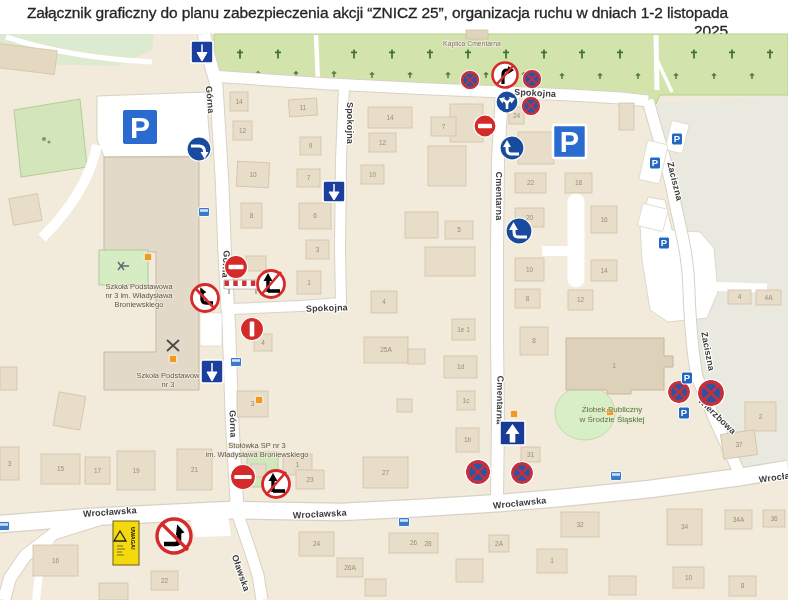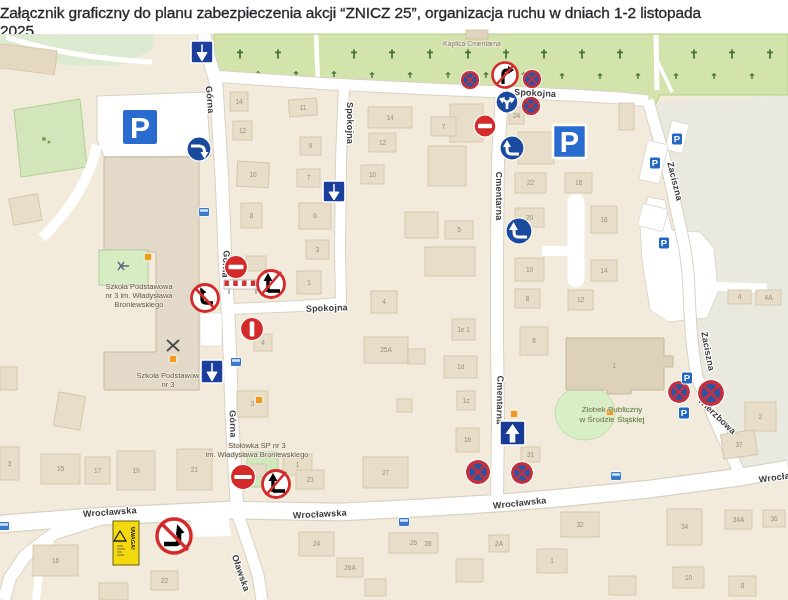--- a/index.html
+++ b/index.html
@@ -1,17 +1,17 @@
 <!DOCTYPE html>
 <html><head>
 <meta charset="utf-8">
 <style>
 html,body{margin:0;padding:0;background:#fff;}
 #wrap{position:relative;width:788px;height:600px;overflow:hidden;background:#fff;font-family:"Liberation Sans",sans-serif;}
-#title{position:absolute;top:4px;left:0;width:728px;text-align:left;font-size:15.5px;color:#26262a;font-weight:500;-webkit-text-stroke:.3px #26262a;letter-spacing:-.12px;}
+#title{position:absolute;top:4px;left:0;width:728px;text-align:right;font-size:15.5px;color:#26262a;font-weight:500;-webkit-text-stroke:.3px #26262a;letter-spacing:-.12px;}
 svg{position:absolute;top:0;left:0;}
 .lbl{font-family:"Liberation Sans",sans-serif;font-size:9px;font-weight:600;fill:#3c3c3c;stroke:#ffffff;stroke-width:2.2px;paint-order:stroke;letter-spacing:.2px}
 .num{font-family:"Liberation Sans",sans-serif;font-size:6.5px;fill:#978f7c;text-anchor:middle}
 .area{font-family:"Liberation Sans",sans-serif;font-size:7.5px;fill:#5c584a;text-anchor:middle;stroke:#f2ebdb;stroke-width:1.6px;paint-order:stroke}
 .bld{fill:#e8ddc8;stroke:#d1c1a5;stroke-width:.8}
 </style>
 </head>
 <body>
 <div id="wrap">
 

